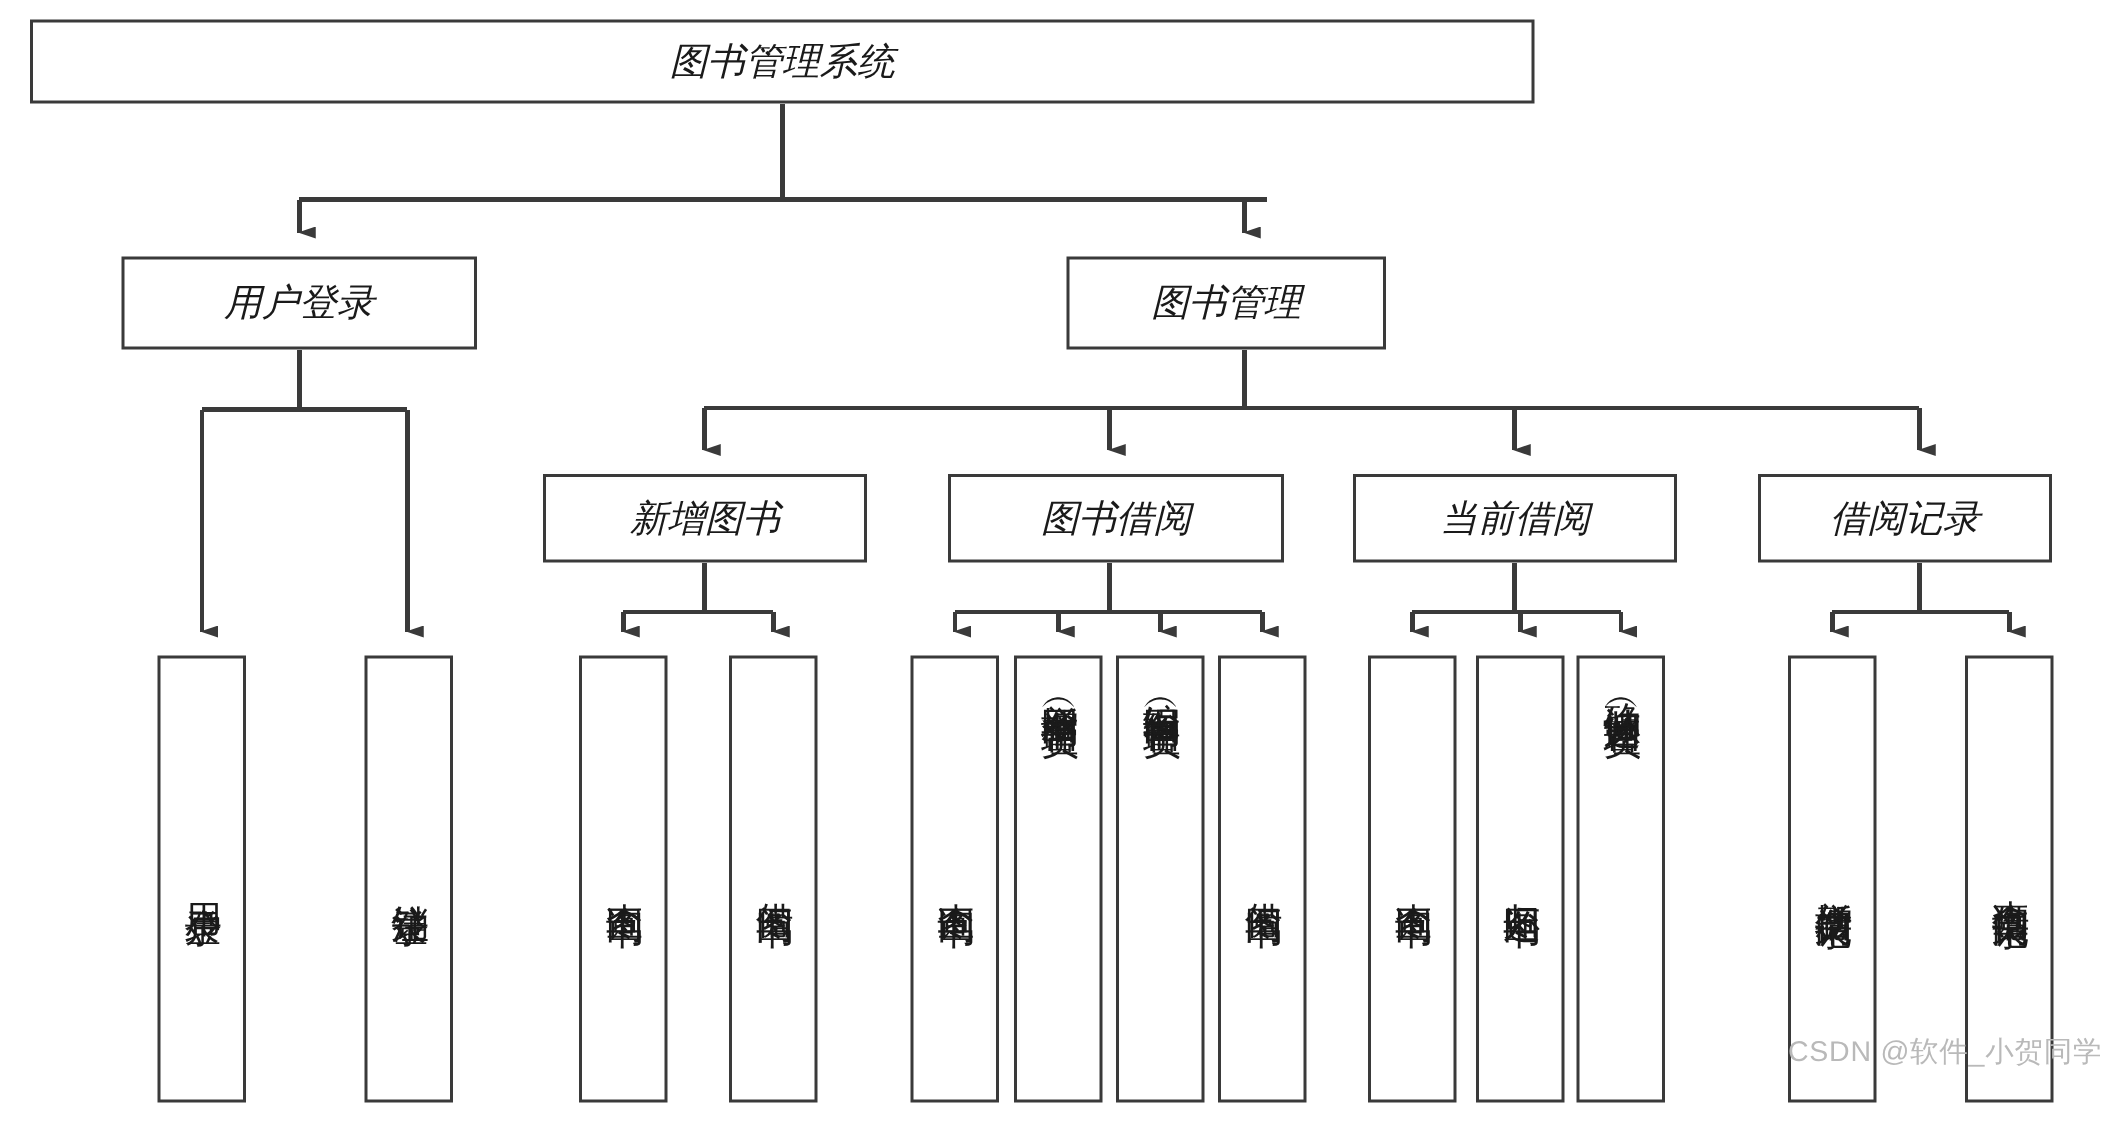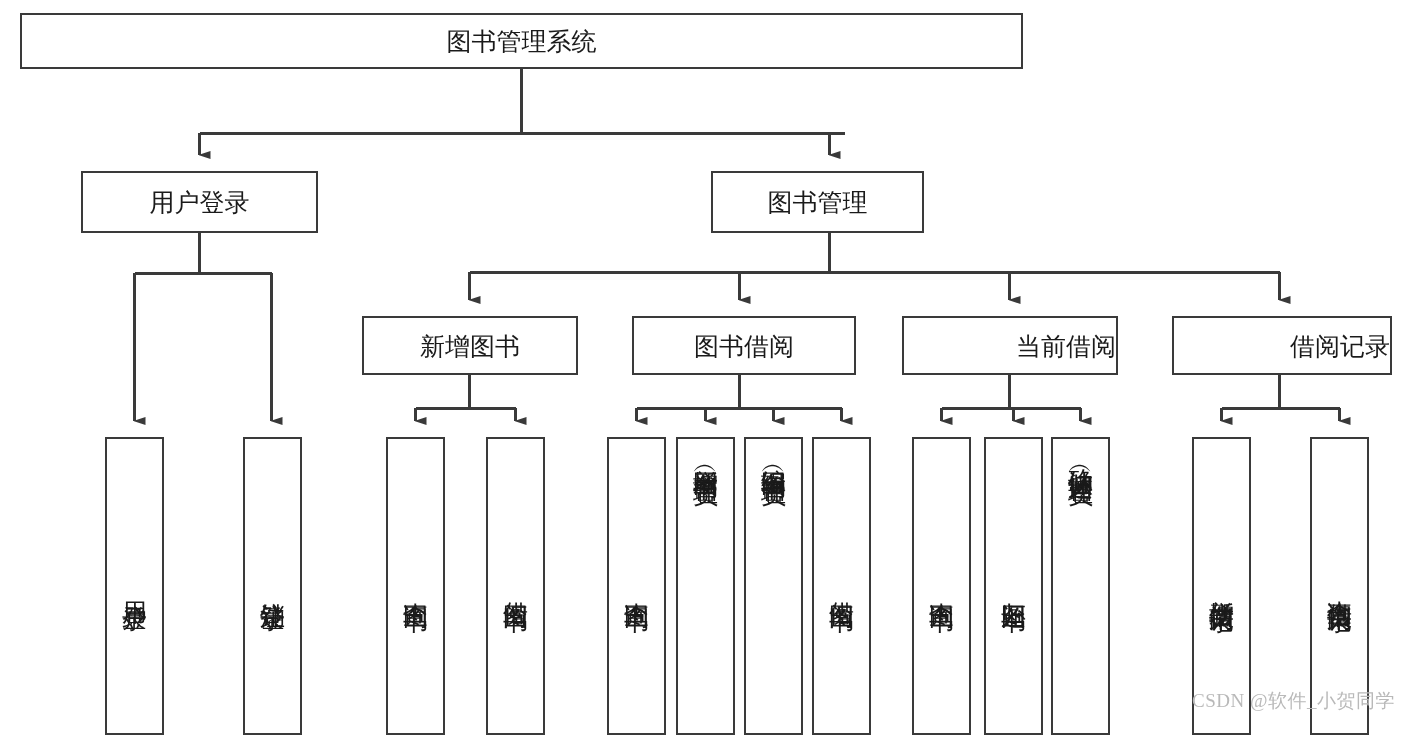--- a/index.html
+++ b/index.html
@@ -36,20 +36,21 @@
     color: #1a1a1a;
   }
   .node .lbl {
     display: block;
     text-align: center;
     line-height: 1.12;
     white-space: nowrap;
   }
   .node.horiz .lbl {
     font-size: 25px;
+    font-style: italic;
   }
   .node.vert {
     align-items: flex-start;
     padding-top: 10px;
   }
   .node.vert .lbl {
     writing-mode: vertical-rl;
     text-orientation: upright;
     font-size: 25px;
     letter-spacing: 2px;
@@ -132,24 +133,24 @@
   <div class="node horiz" style="left:711px; top:171px; width:213px; height:62px;">
     <span class="lbl">图书管理</span>
   </div>
 
   <div class="node horiz" style="left:362px; top:316px; width:216px; height:59px;">
     <span class="lbl">新增图书</span>
   </div>
   <div class="node horiz" style="left:632px; top:316px; width:224px; height:59px;">
     <span class="lbl">图书借阅</span>
   </div>
-  <div class="node horiz" style="left:902px; top:316px; width:216px; height:59px;justify-content:flex-end;">
+  <div class="node horiz" style="left:902px; top:316px; width:216px; height:59px;">
     <span class="lbl">当前借阅</span>
   </div>
-  <div class="node horiz" style="left:1172px; top:316px; width:220px; height:59px;justify-content:flex-end;">
+  <div class="node horiz" style="left:1172px; top:316px; width:196px; height:59px;">
     <span class="lbl">借阅记录</span>
   </div>
 
   <div class="node vert centered" style="left:105px; top:437px; width:59px; height:298px;">
     <span class="lbl">用户登录</span>
   </div>
   <div class="node vert centered" style="left:243px; top:437px; width:59px; height:298px;">
     <span class="lbl">注销登录</span>
   </div>
 
@@ -183,15 +184,15 @@
     <span class="lbl">确认归还（管理员）</span>
   </div>
 
   <div class="node vert centered" style="left:1192px; top:437px; width:59px; height:298px;">
     <span class="lbl">新增借阅记录</span>
   </div>
   <div class="node vert centered" style="left:1310px; top:437px; width:59px; height:298px;">
     <span class="lbl">查询借阅记录</span>
   </div>
 
-  <div class="watermark" style="left:1192px; top:688px;font-family:Liberation Serif, serif;">CSDN @软件_小贺同学</div>
+  <div class="watermark" style="left:1192px; top:688px;">CSDN @软件_小贺同学</div>
 
 </div>
 
 </body></html>

